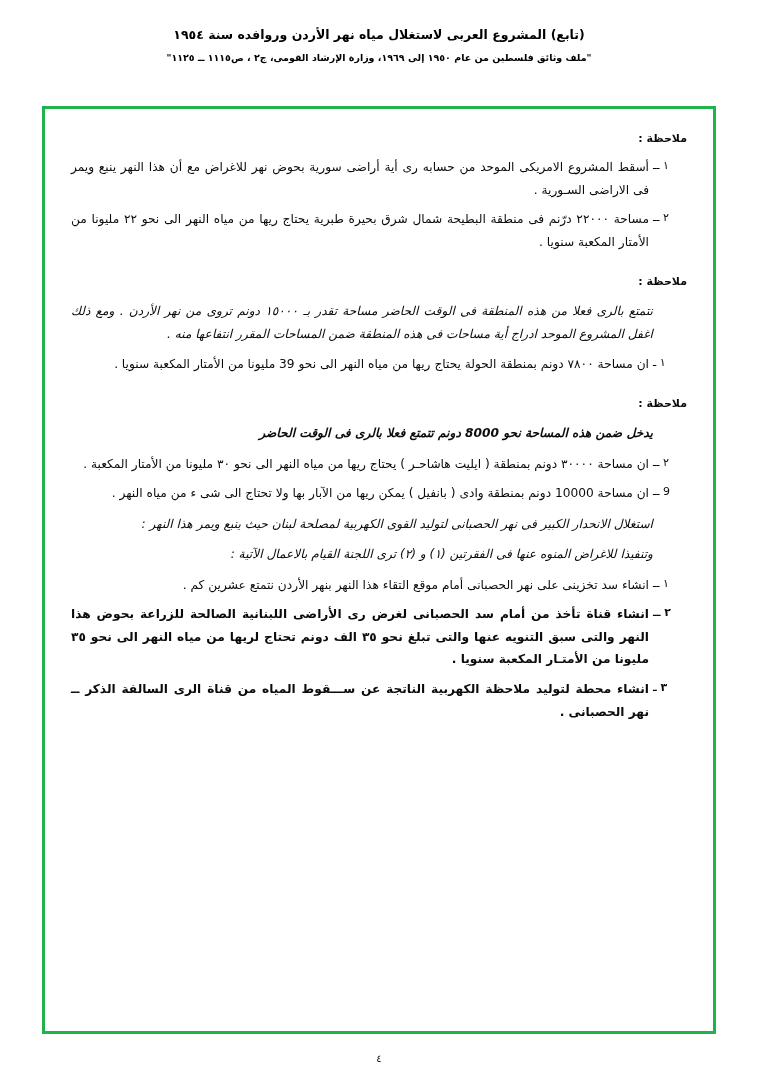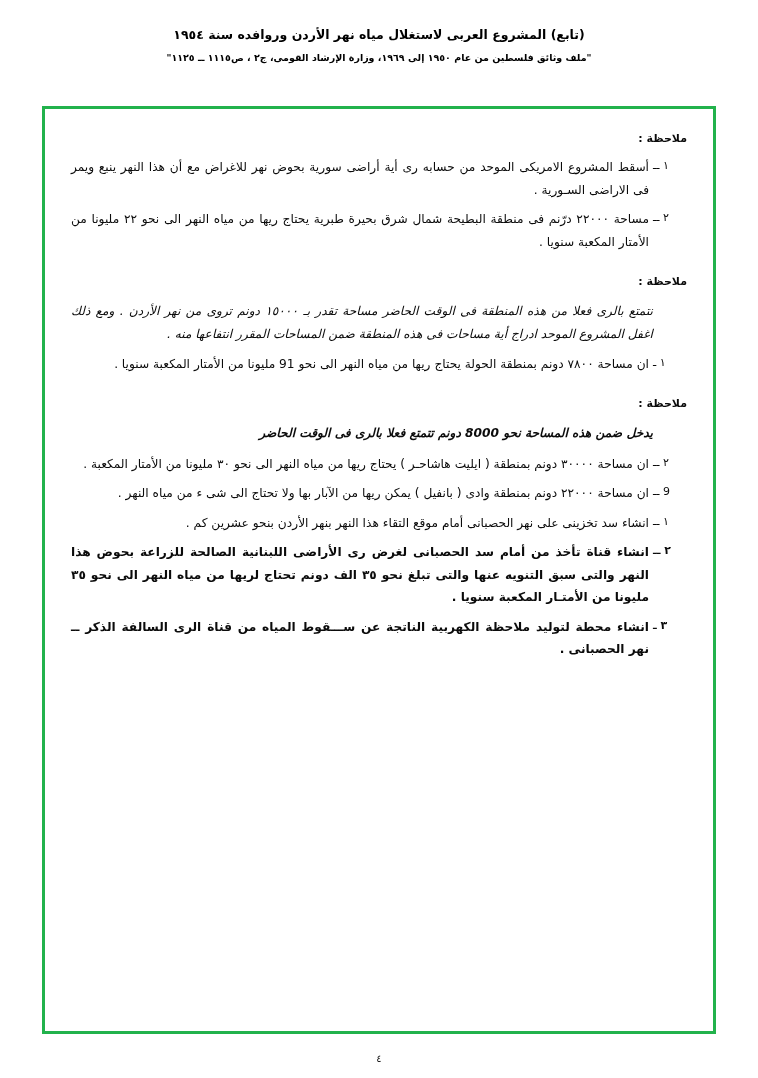--- a/index.html
+++ b/index.html
@@ -146,42 +146,44 @@
         <div class="txt">مساحة ٢٢٠٠٠ درّنم فى منطقة البطيحة شمال شرق بحيرة طبرية يحتاج ريها من مياه النهر الى نحو ٢٢ مليونا من الأمتار المكعبة سنويا .</div>
       </div>
 
       <div class="note-head" style="margin-top:18px;">ملاحظة :</div>
 
       <div class="indent-block">نتمتع بالرى فعلا من هذه المنطقة فى الوقت الحاضر مساحة تقدر بـ ١٥٠٠٠ دونم تروى من نهر الأردن . ومع ذلك اغفل المشروع الموحد ادراج أية مساحات فى هذه المنطقة ضمن المساحات المقرر انتفاعها منه .</div>
 
 
       <div class="numbered">
         <div class="num">١ ـ</div>
-        <div class="txt">ان مساحة ٧٨٠٠ دونم بمنطقة الحولة يحتاج ريها من مياه النهر الى نحو 91 مليونا من الأمتار المكعبة سنويا .</div>
+        <div class="txt">ان مساحة ٧٨٠٠ دونم بمنطقة الحولة يحتاج ريها من مياه النهر الى نحو 39 مليونا من الأمتار المكعبة سنويا .</div>
       </div>
 
       <div class="note-head" style="margin-top:18px;">ملاحظة :</div>
 
       <div class="indent-block bold">يدخل ضمن هذه المساحة نحو 8000 دونم تتمتع فعلا بالرى فى الوقت الحاضر</div>
 
       <div class="numbered">
         <div class="num">٢ ــ</div>
         <div class="txt">ان مساحة ٣٠٠٠٠ دونم بمنطقة ( ايليت هاشاحـر ) يحتاج ريها من مياه النهر الى نحو ٣٠ مليونا من الأمتار المكعبة .</div>
       </div>
 
       <div class="numbered">
         <div class="num">9 ــ</div>
-        <div class="txt">ان مساحة ٢٢٠٠٠ دونم بمنطقة وادى ( بانفيل ) يمكن ريها من الآبار بها ولا تحتاج الى شى ء من مياه النهر .</div>
+        <div class="txt">ان مساحة 10000 دونم بمنطقة وادى ( بانفيل ) يمكن ريها من الآبار بها ولا تحتاج الى شى ء من مياه النهر .</div>
       </div>
 
+      <div class="indent-block">استغلال الانحدار الكبير فى نهر الحصبانى لتوليد القوى الكهربية لمصلحة لبنان حيث ينبع ويمر هذا النهر :</div>
 
+      <div class="indent-block">وتنفيذا للاغراض المنوه عنها فى الفقرتين (١) و (٢) ترى اللجنة القيام بالاعمال الآتية :</div>
 
       <div class="numbered">
         <div class="num">١ ــ</div>
-        <div class="txt">انشاء سد تخزينى على نهر الحصبانى أمام موقع التقاء هذا النهر بنهر الأردن بنحو عشرين كم .</div>
+        <div class="txt">انشاء سد تخزينى على نهر الحصبانى أمام موقع التقاء هذا النهر بنهر الأردن نتمتع عشرين كم .</div>
       </div>
 
       <div class="numbered">
         <div class="num bold">٢ ــ</div>
         <div class="txt bold">انشاء قناة تأخذ من أمام سد الحصبانى لغرض رى الأراضى اللبنانية الصالحة للزراعة بحوض هذا النهر والتى سبق التنويه عنها والتى تبلغ نحو ٣٥ الف دونم تحتاج لريها من مياه النهر الى نحو ٣٥ مليونا من الأمتـار المكعبة سنويا .</div>
       </div>
 
       <div class="numbered">
         <div class="num bold">٣ ـ</div>
         <div class="txt bold">انشاء محطة لتوليد ملاحظة الكهربية الناتجة عن ســـقوط المياه من قناة الرى السالفة الذكر ــ نهر الحصبانى .</div>

